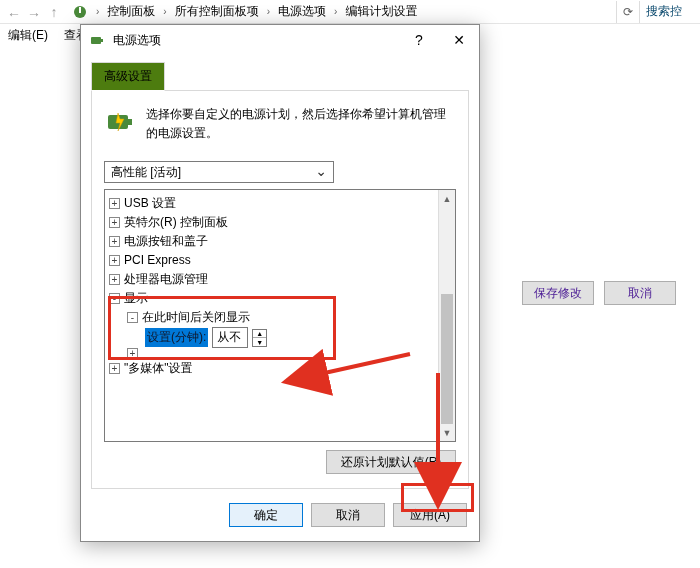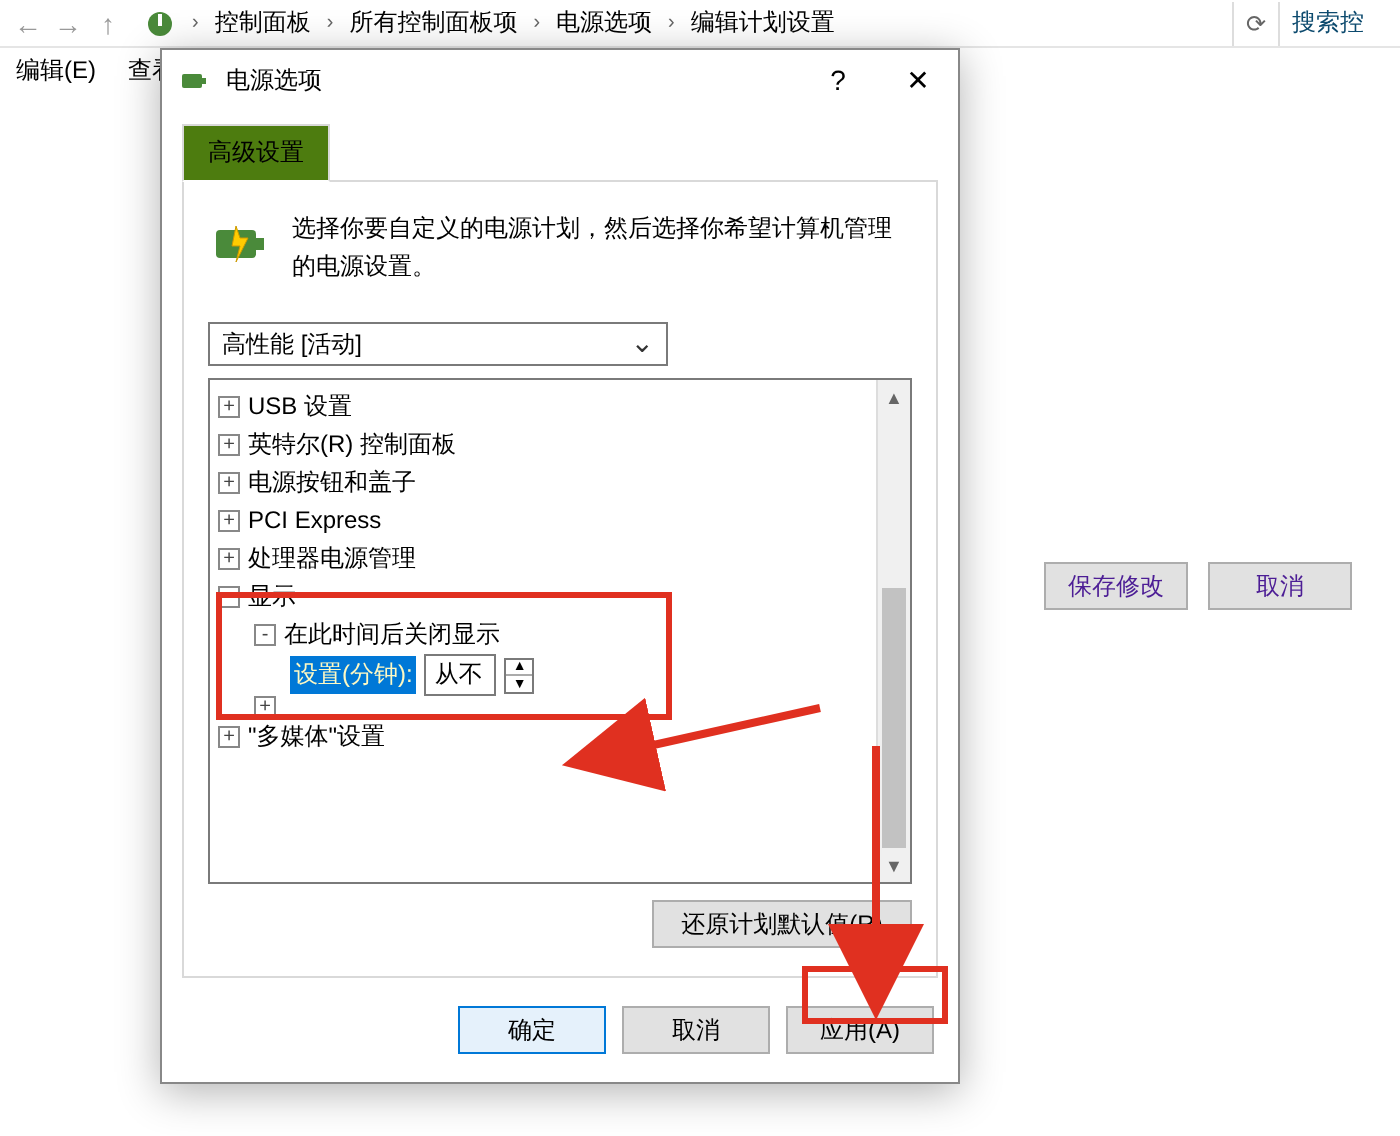--- a/index.html
+++ b/index.html
@@ -39,21 +39,21 @@
 
   .plan-select { width: 230px; height: 22px; border: 1px solid #7a7a7a; background: #fff; display: flex; align-items: center; padding: 0 6px; margin-bottom: 6px; position: relative; }
   .plan-select::after { content: "⌄"; position: absolute; right: 6px; top: 1px; font-size: 14px; color: #333; }
 
   .tree-box { flex: 1; border: 1px solid #7a7a7a; background: #fff; position: relative; overflow: hidden; }
   .tree { padding: 4px 0 4px 4px; line-height: 19px; }
   .tree-row { display: flex; align-items: center; gap: 4px; white-space: nowrap; }
   .expander { width: 11px; height: 11px; border: 1px solid #888; display: flex; align-items: center; justify-content: center; font-size: 10px; line-height: 1; color: #444; background: #fff; flex-shrink: 0; }
   .indent1 { padding-left: 18px; }
   .indent2 { padding-left: 36px; }
-  .setting-label { background: #0078d7; color: #fef9c3; padding: 0 2px; }
+  .setting-label { background: #0078d7; color: #0f172a; padding: 0 2px; }
   .setting-val { border: 1px solid #7a7a7a; padding: 0 4px; min-width: 36px; display: inline-block; }
   .spinner { width: 15px; height: 18px; border: 1px solid #7a7a7a; display: inline-flex; flex-direction: column; }
   .spinner div { flex: 1; display: flex; align-items: center; justify-content: center; font-size: 7px; line-height: 1; border-bottom: 1px solid #aaa; }
   .spinner div:last-child { border-bottom: none; }
 
   .red-box { position: absolute; border: 3px solid #e03020; pointer-events: none; }
   .red-box.tree-hl { left: 3px; top: 106px; width: 228px; height: 64px; }
   .red-box.apply-hl { left: 401px; top: 483px; width: 73px; height: 29px; }
 
   .tree-scroll { position: absolute; right: 0; top: 0; width: 17px; height: 100%; background: #f0f0f0; border-left: 1px solid #ddd; display: flex; flex-direction: column; }

